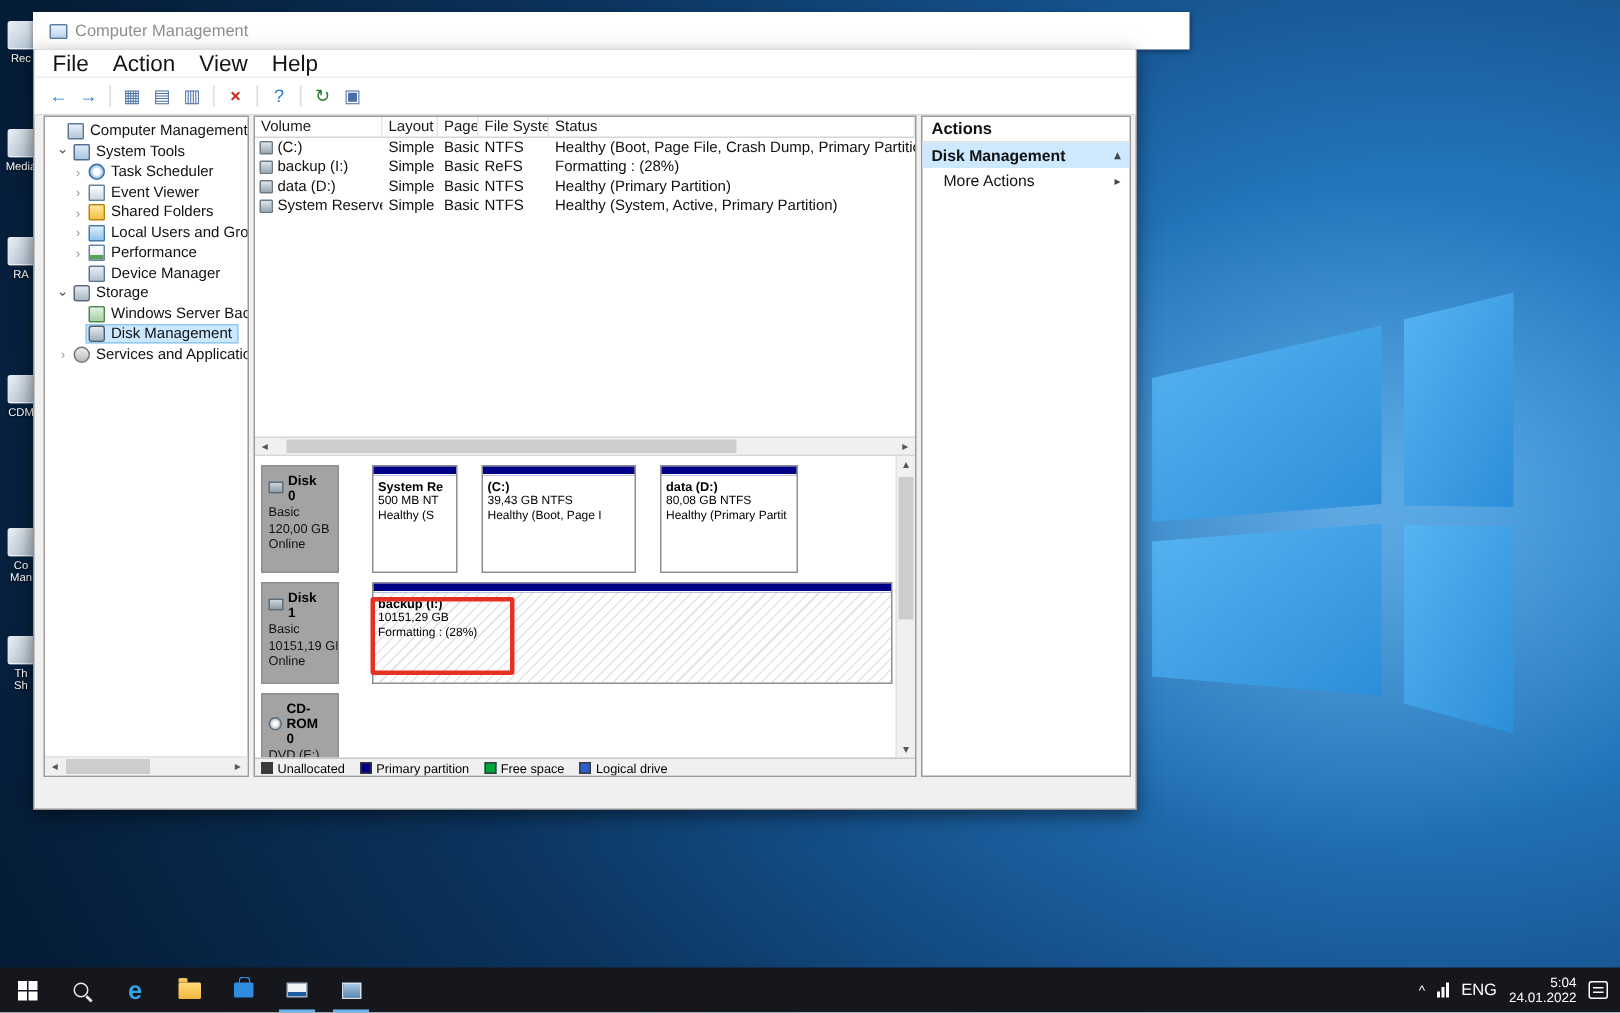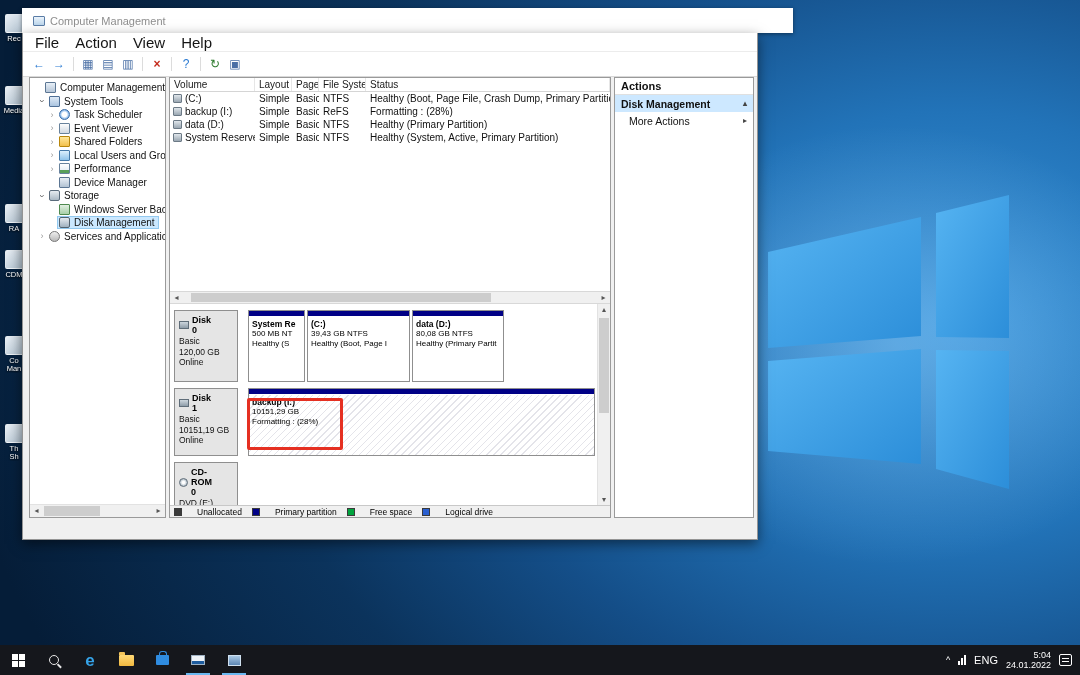--- a/index.html
+++ b/index.html
@@ -70,36 +70,36 @@
   .vt-head{height:14px;border-bottom:1px solid #d5d5d5}
   .vt-hc{font-size:10px;color:#1a1a1a;padding:1px 0 0 4px;border-right:1px solid #e6e6e6;overflow:hidden;white-space:nowrap}
   .vt-row{height:13px;align-items:center}
   .vt-cell{font-size:10px;color:#111;padding-left:4px;white-space:nowrap;overflow:hidden}
   .vol-cell{display:flex;align-items:center;gap:3px;padding-left:3px}
   .vol-ic{width:9px;height:9px;background:linear-gradient(#e0e6eb,#9aa7b2);border:1px solid #6c7a86;border-radius:1px;flex:none}
 
   
   .graphic{position:absolute;left:0;top:226px;right:0;height:203px;background:#fff;overflow:hidden}
   .disk-row{position:absolute;left:4px;right:17px}
-  .disk-info{position:absolute;left:0;top:0;width:64px;height:100%;border:1px solid #8f8f8f;background:#e5e5e5;padding:4px 20px 0 4px;overflow:hidden}
+  .disk-info{position:absolute;left:0;top:0;width:52px;height:100%;border:1px solid #8f8f8f;background:#a3a3a3;padding:4px 20px 0 4px;overflow:hidden}
   .disk-title{display:flex;align-items:center;gap:3px;font-size:9px;font-weight:bold;color:#000;margin-bottom:1px}
   .hdd-ic{width:10px;height:8px;background:linear-gradient(#cdd6dd,#8e9ca8);border:1px solid #5f6d79;flex:none}
   .cd-ic{width:9px;height:9px;border:1px solid #5f6d79;border-radius:50%;background:radial-gradient(circle,#fff 25%,#b9c4cd 65%);flex:none}
   .disk-line{font-size:8.5px;color:#111;line-height:10.5px;white-space:nowrap}
-  .parts{position:absolute;left:74px;top:0;height:100%;display:flex;gap:2px}
+  .parts{position:absolute;left:74px;top:0;height:100%;display:flex;gap:16px}
   .part{position:relative;height:100%;border:1px solid #8f8f8f;background:#fff}
   .part.hatch{background:repeating-linear-gradient(135deg,#fff 0 4px,#e4e4ea 4px 5px)}
   .pstrip{height:6px;background:#000086;border-bottom:1px solid #fff}
   .pbody{padding:2px 3px}
   .p1{font-size:8.5px;font-weight:bold;white-space:nowrap;overflow:hidden}
   .p2,.p3{font-size:8px;white-space:nowrap;overflow:hidden;line-height:10px}
   .red-box{position:absolute;left:-2px;top:9px;width:96px;height:52px;border:3px solid #e53022;border-radius:2px;pointer-events:none;z-index:5}
 
   .legend{position:absolute;left:0;right:0;bottom:0;height:12px;background:#f0f0f0;border-top:1px solid #c8c8c8;display:flex;align-items:center;gap:10px;padding-left:4px}
-  .leg-item{display:flex;align-items:center;gap:15px;font-size:8.5px;color:#000;white-space:nowrap}
+  .leg-item{display:flex;align-items:center;gap:3px;font-size:8.5px;color:#000;white-space:nowrap}
   .leg-sq{width:8px;height:8px;border:1px solid #3a3a3a;flex:none}
 
   
   .actions-header{height:17px;font-size:11px;font-weight:bold;color:#111;padding:2px 0 0 6px;border-bottom:1px solid #e0e0e0}
   .actions-selected{height:17px;background:#cde8ff;display:flex;align-items:center;justify-content:space-between;padding:0 6px;font-size:10.5px;font-weight:bold;color:#111}
   .actions-more{height:17px;display:flex;align-items:center;justify-content:space-between;padding:0 6px 0 14px;font-size:10.5px;color:#111}
   .mini-arr{font-size:8px;color:#444}
 
   
   .taskbar{position:absolute;left:0;bottom:0;width:1080px;height:30px;background:#15171c;display:flex;align-items:center;z-index:20}
@@ -150,29 +150,29 @@
 
   <div id="desktopIcons">
       <div class="dicon-wrap" style="top: 14px;">
         <div class="dicon"></div>
         <div class="dlabel">Rec</div>
       </div>
       <div class="dicon-wrap" style="top: 86px;">
         <div class="dicon"></div>
         <div class="dlabel">Media</div>
       </div>
-      <div class="dicon-wrap" style="top: 158px; margin-top: 46px;">
+      <div class="dicon-wrap" style="top: 158px;">
         <div class="dicon"></div>
         <div class="dlabel">RA</div>
       </div>
       <div class="dicon-wrap" style="top: 250px;">
         <div class="dicon"></div>
         <div class="dlabel">CDM</div>
       </div>
-      <div class="dicon-wrap" style="top: 336px;">
+      <div class="dicon-wrap" style="top: 352px;">
         <div class="dicon"></div>
         <div class="dlabel">Co
 Man</div>
       </div>
       <div class="dicon-wrap" style="top: 424px;">
         <div class="dicon"></div>
         <div class="dlabel">Th
 Sh</div>
       </div>
     </div>

